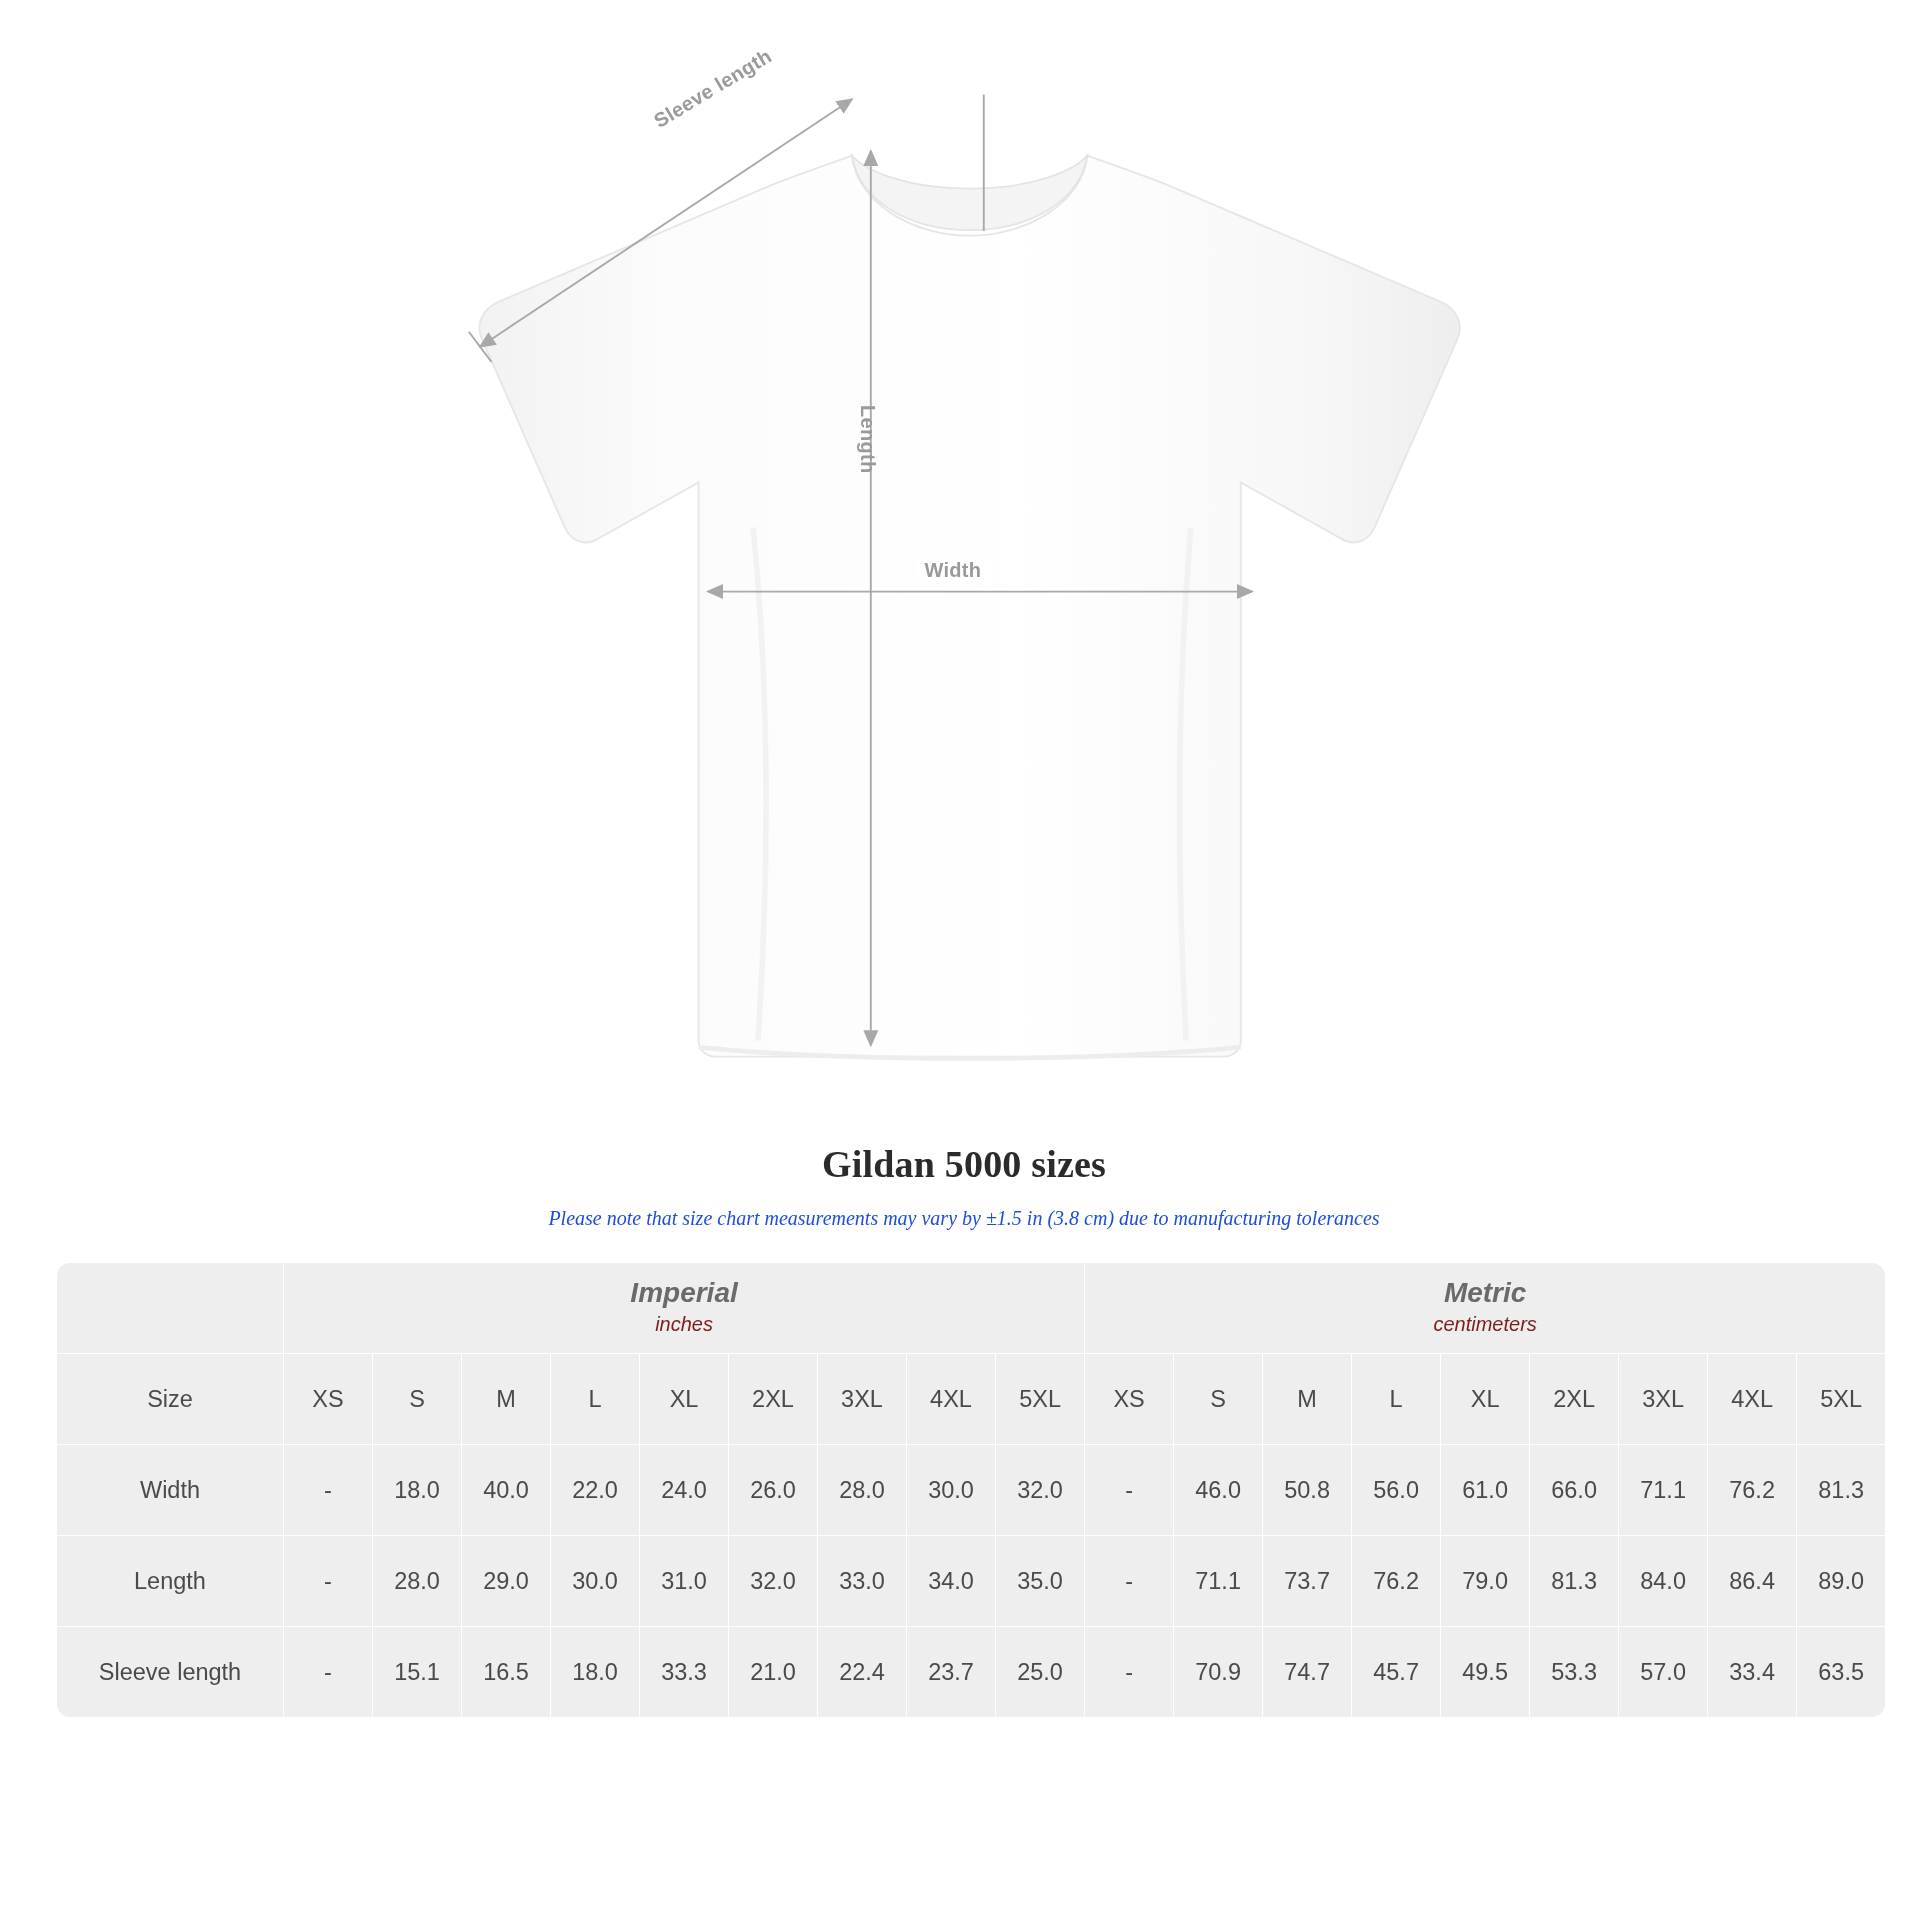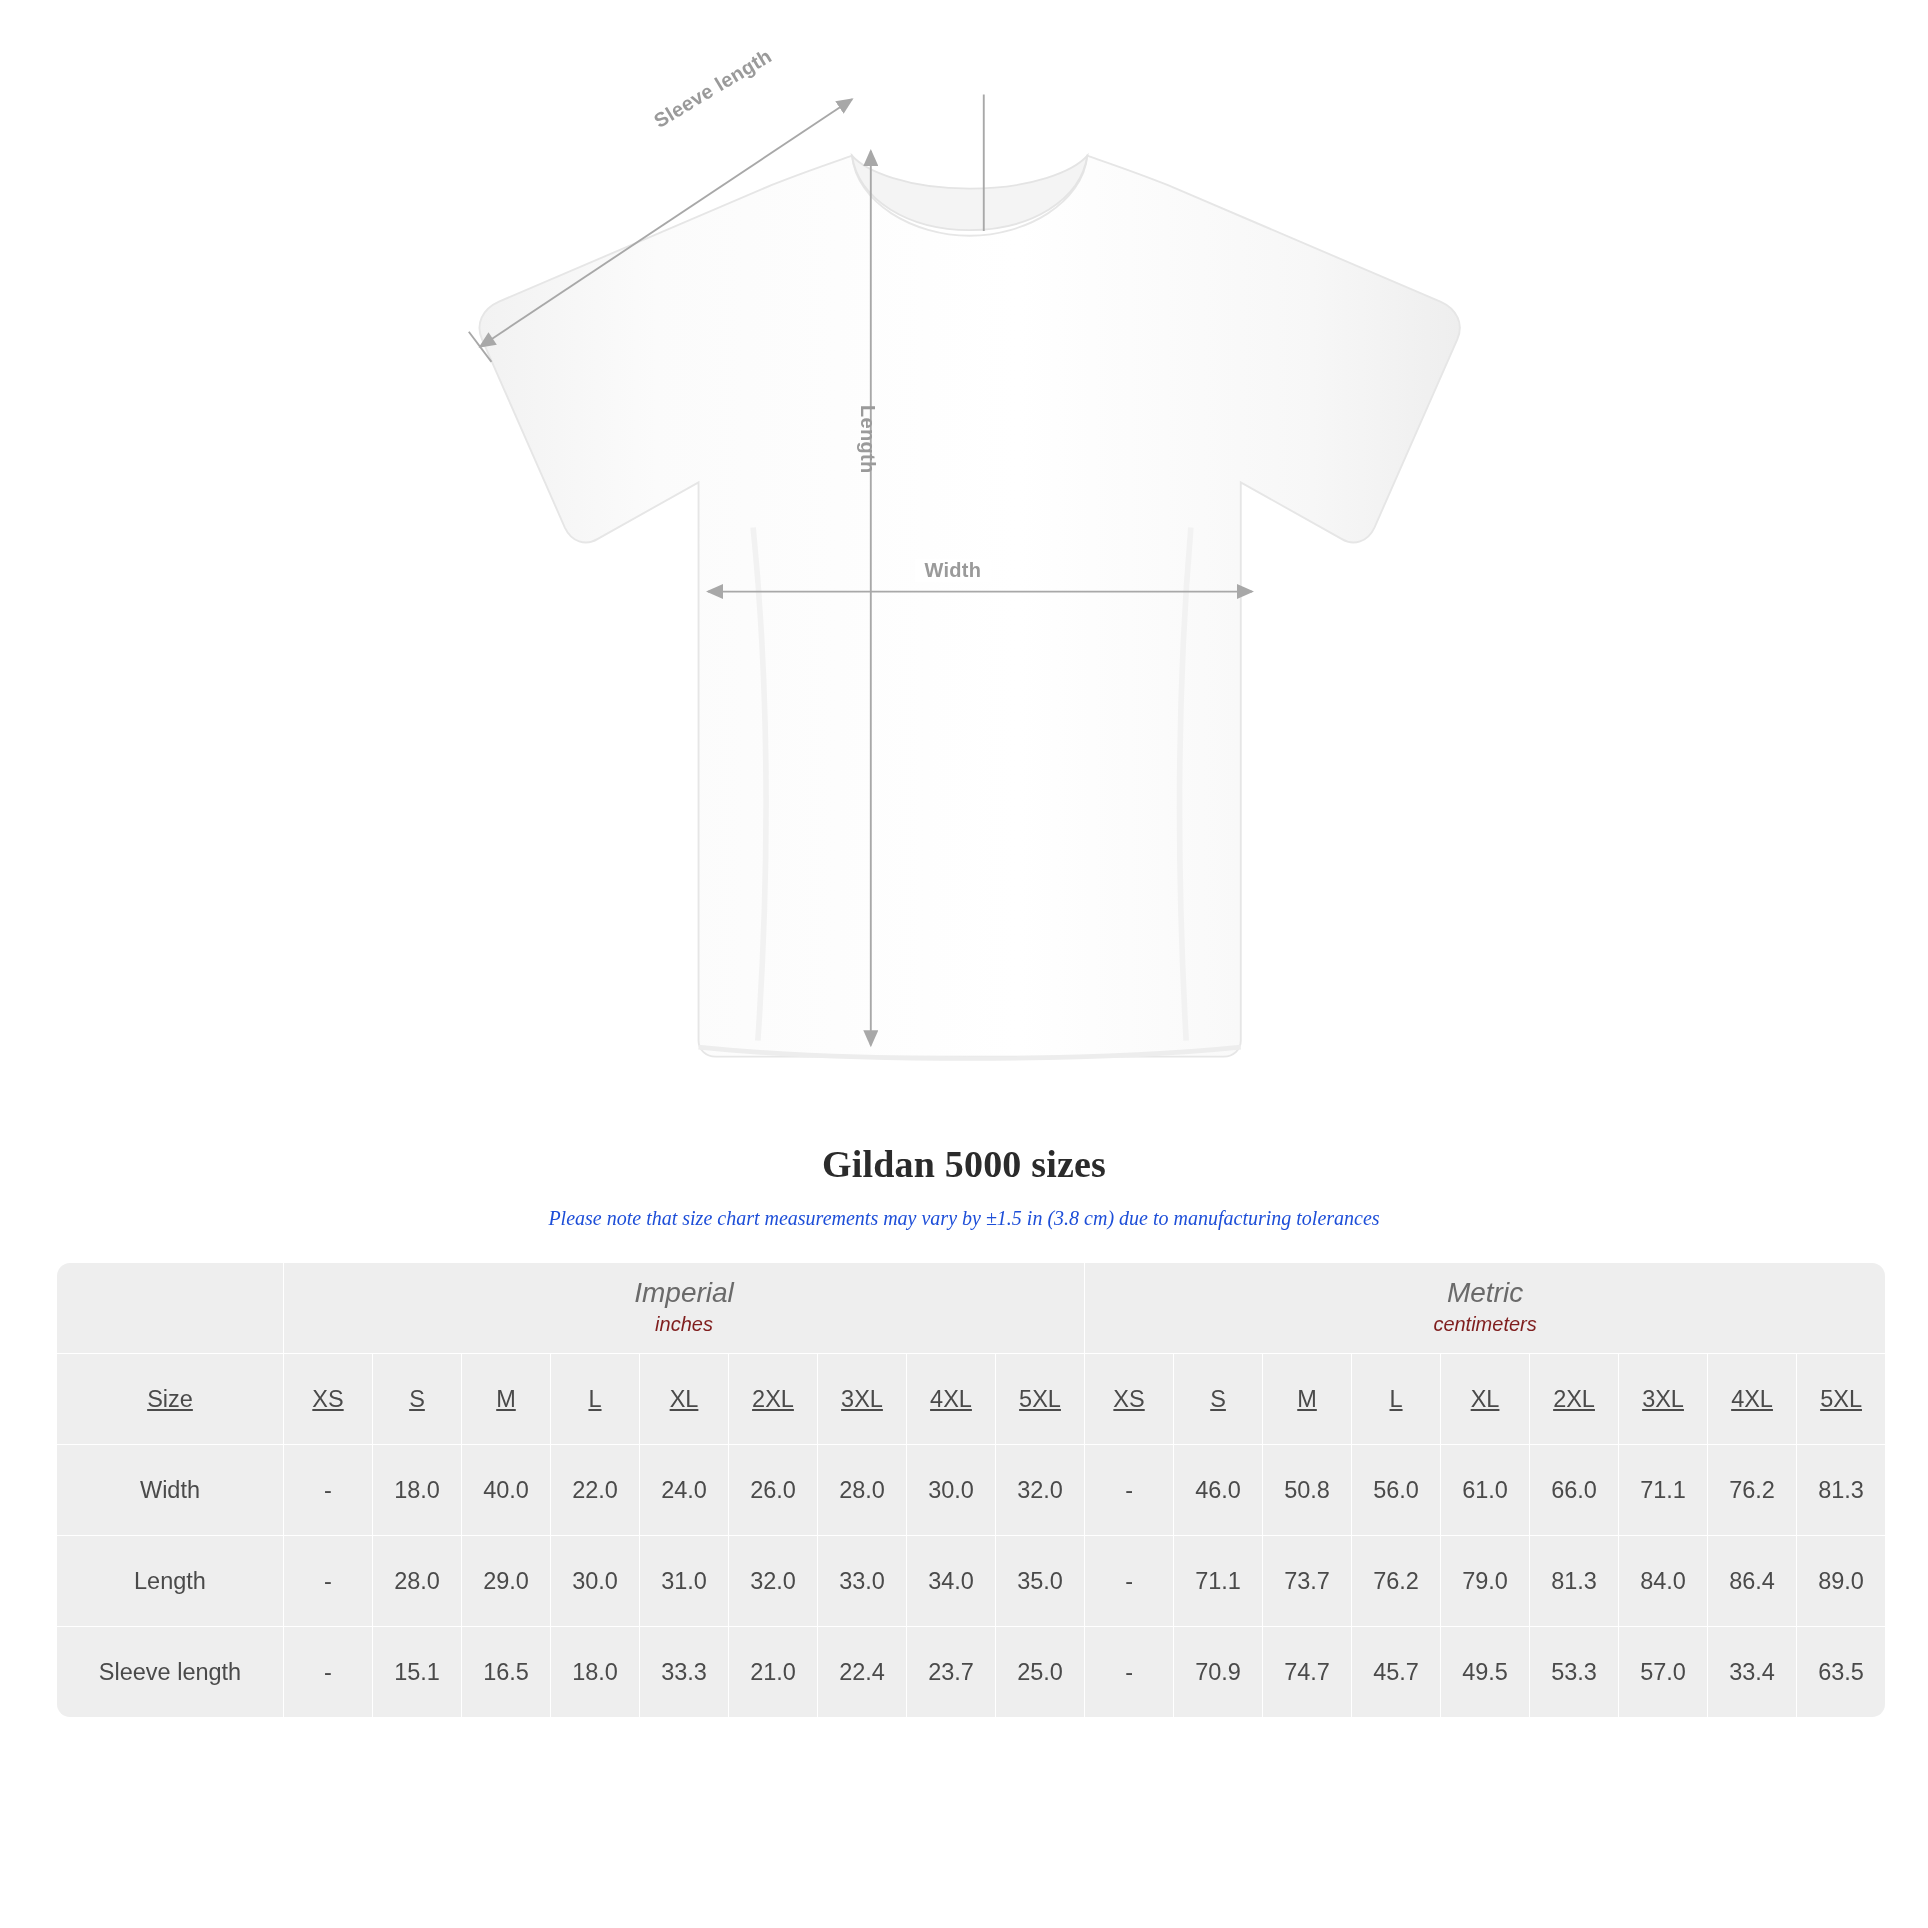--- a/index.html
+++ b/index.html
@@ -97,37 +97,36 @@
     padding: 0;
     height: 90px;
     font-weight: normal;
   }
   .unit-head {
     height: 128px;
     background: #eeeeee;
   }
   .unit-name {
     font-size: 28px;
-    font-weight: normal;
+    font-weight: bold;
     font-style: italic;
     color: #6a6a6a;
     line-height: 1.15;
   }
   .unit-sub {
     font-size: 20px;
     font-style: italic;
     color: #7f1d1d;
     line-height: 1.5;
   }
   .hdr-row td {
     font-weight: bold;
     color: #5a5a5a;
     font-size: 23.5px;
     height: 94px;
-    text-decoration: underline;
   }
   .row-label {
     font-weight: bold;
     color: #5a5a5a;
     font-size: 23.5px;
   }
   
   .rounded-tl { border-top-left-radius: 13px; }
   .rounded-tr { border-top-right-radius: 13px; }
   .rounded-bl { border-bottom-left-radius: 13px; }

